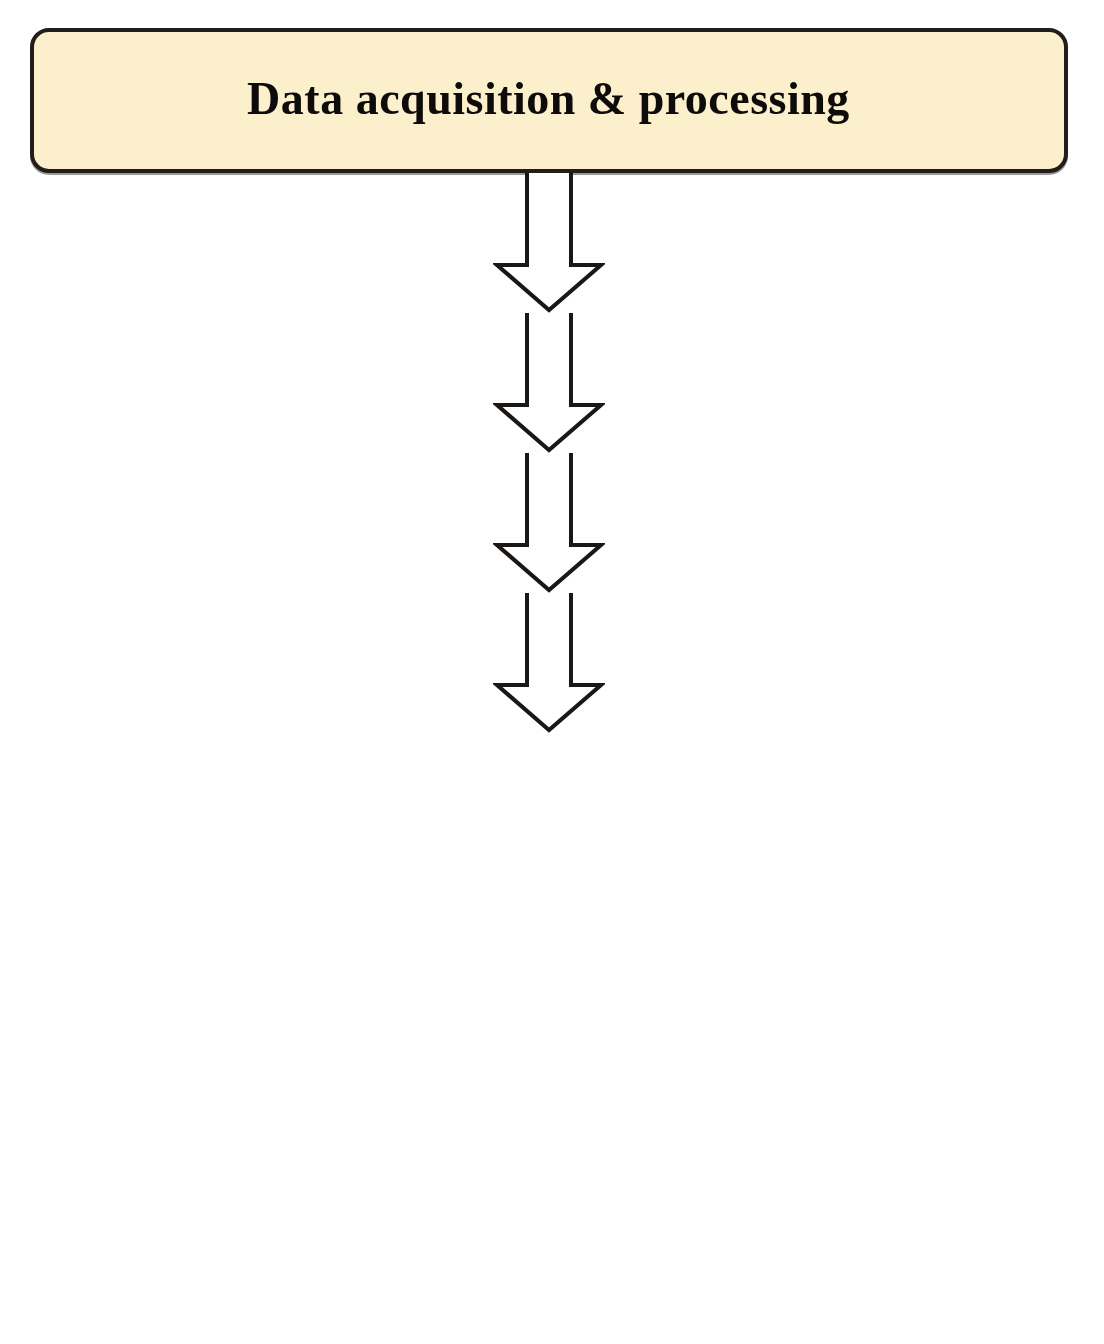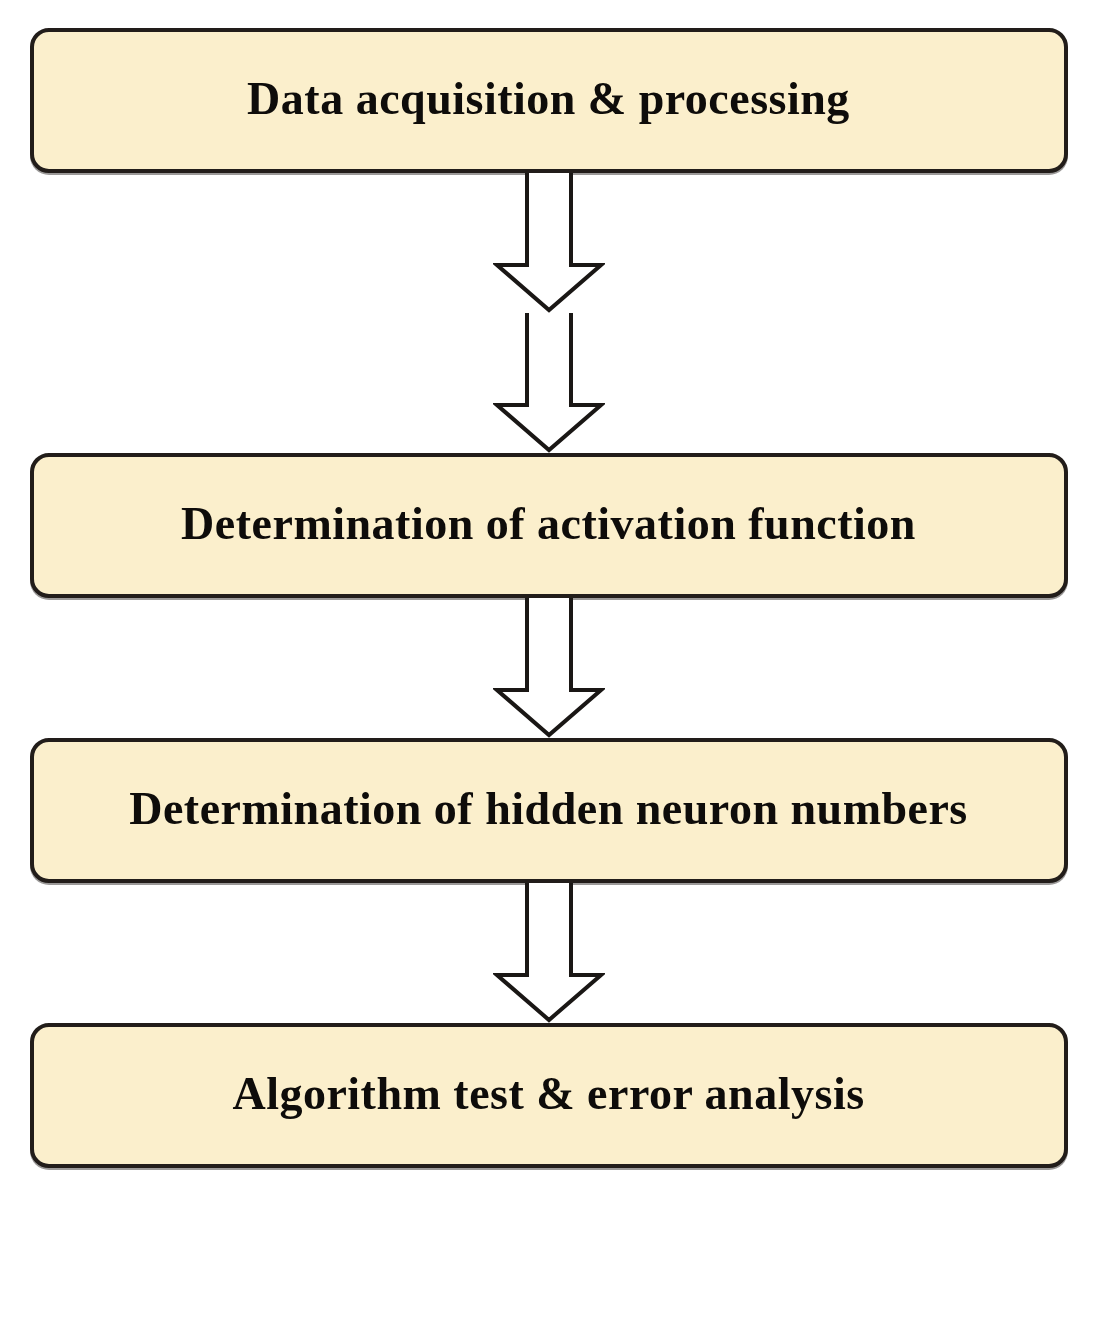--- a/index.html
+++ b/index.html
@@ -66,33 +66,24 @@
 
   <svg class="flow-arrow" viewBox="0 0 112 140" xmlns="http://www.w3.org/2000/svg">
     <path class="arrow-shape" d="M 34,0 L 34,92 L 4,92 L 56,137 L 108,92 L 78,92 L 78,0"></path>
   </svg>
 
 
   <svg class="flow-arrow" viewBox="0 0 112 140" xmlns="http://www.w3.org/2000/svg">
     <path class="arrow-shape" d="M 34,0 L 34,92 L 4,92 L 56,137 L 108,92 L 78,92 L 78,0"></path>
   </svg>
 
-  <div class="flow-box">
-    <span class="label">Determination of activation function</span>
-  </div>
 
   <svg class="flow-arrow" viewBox="0 0 112 140" xmlns="http://www.w3.org/2000/svg">
     <path class="arrow-shape" d="M 34,0 L 34,92 L 4,92 L 56,137 L 108,92 L 78,92 L 78,0"></path>
   </svg>
 
-  <div class="flow-box">
-    <span class="label">Determination of hidden neuron numbers</span>
-  </div>
 
   <svg class="flow-arrow" viewBox="0 0 112 140" xmlns="http://www.w3.org/2000/svg">
     <path class="arrow-shape" d="M 34,0 L 34,92 L 4,92 L 56,137 L 108,92 L 78,92 L 78,0"></path>
   </svg>
 
-  <div class="flow-box">
-    <span class="label">Algorithm test &amp; error analysis</span>
-  </div>
 
 </div>
 
 </body></html>

